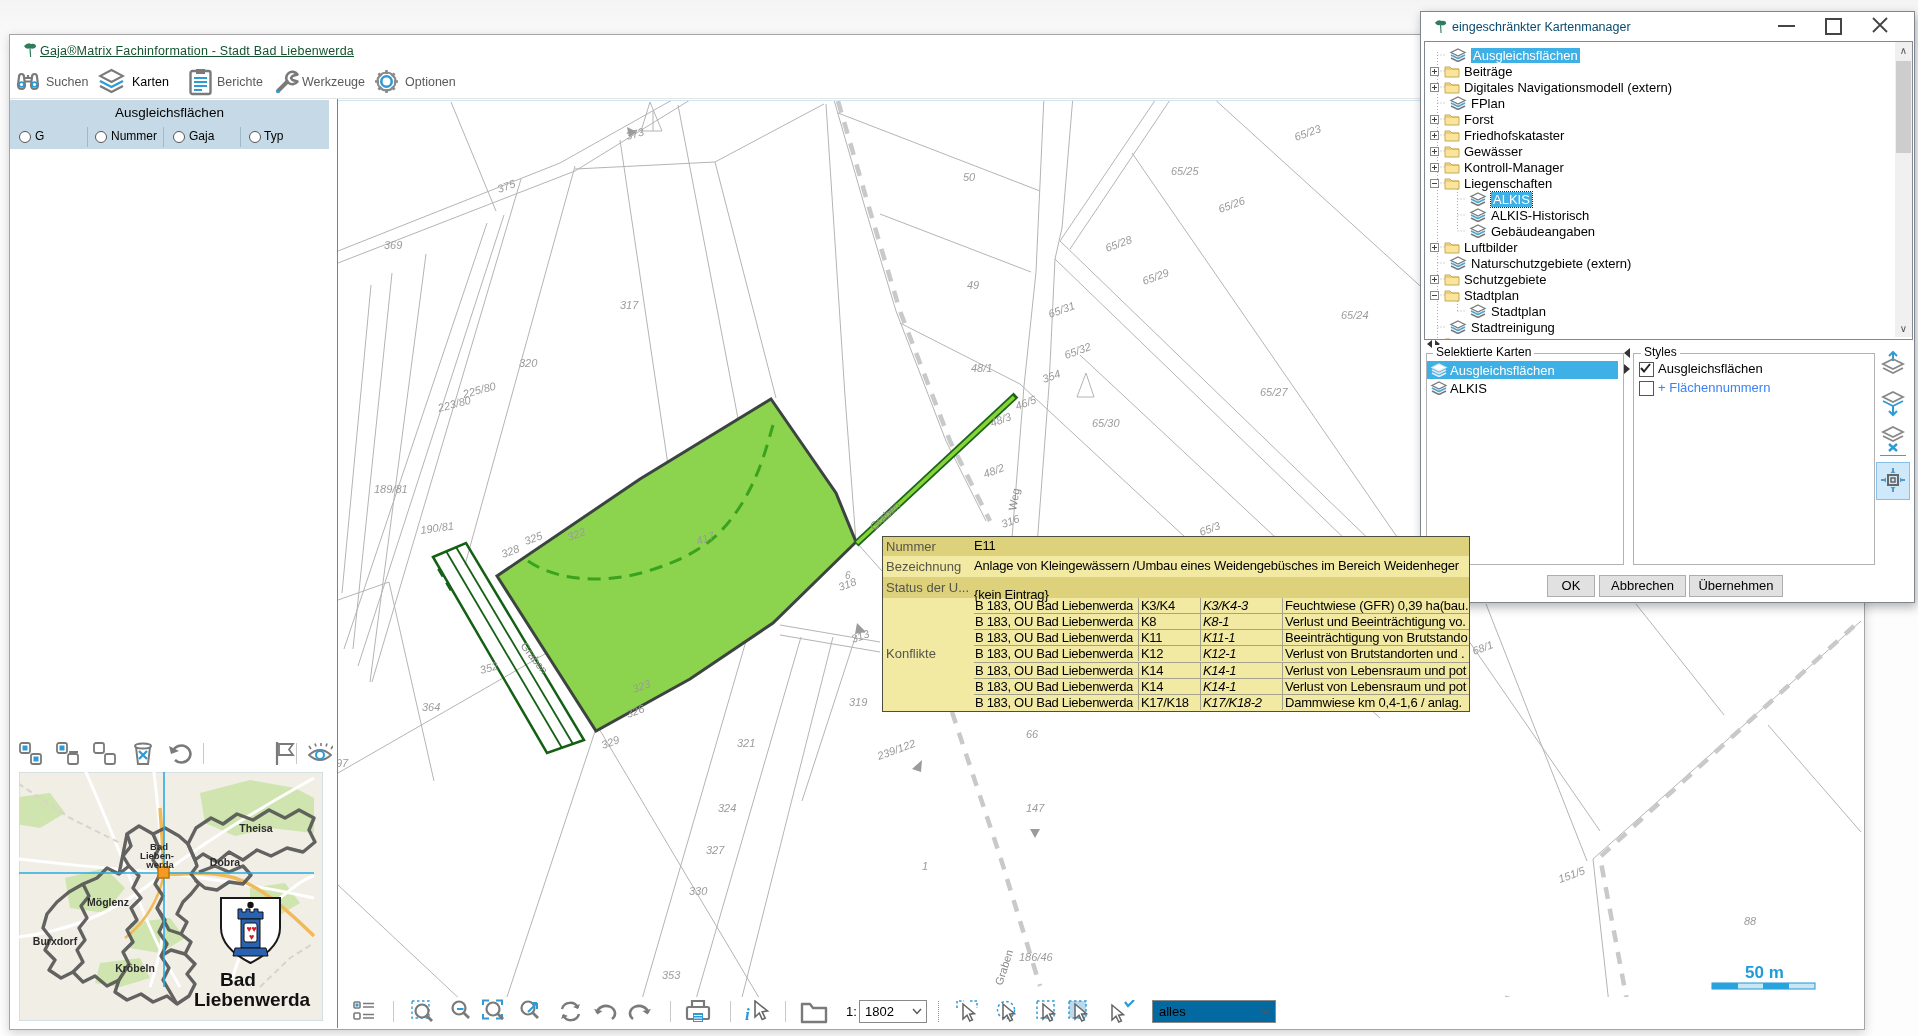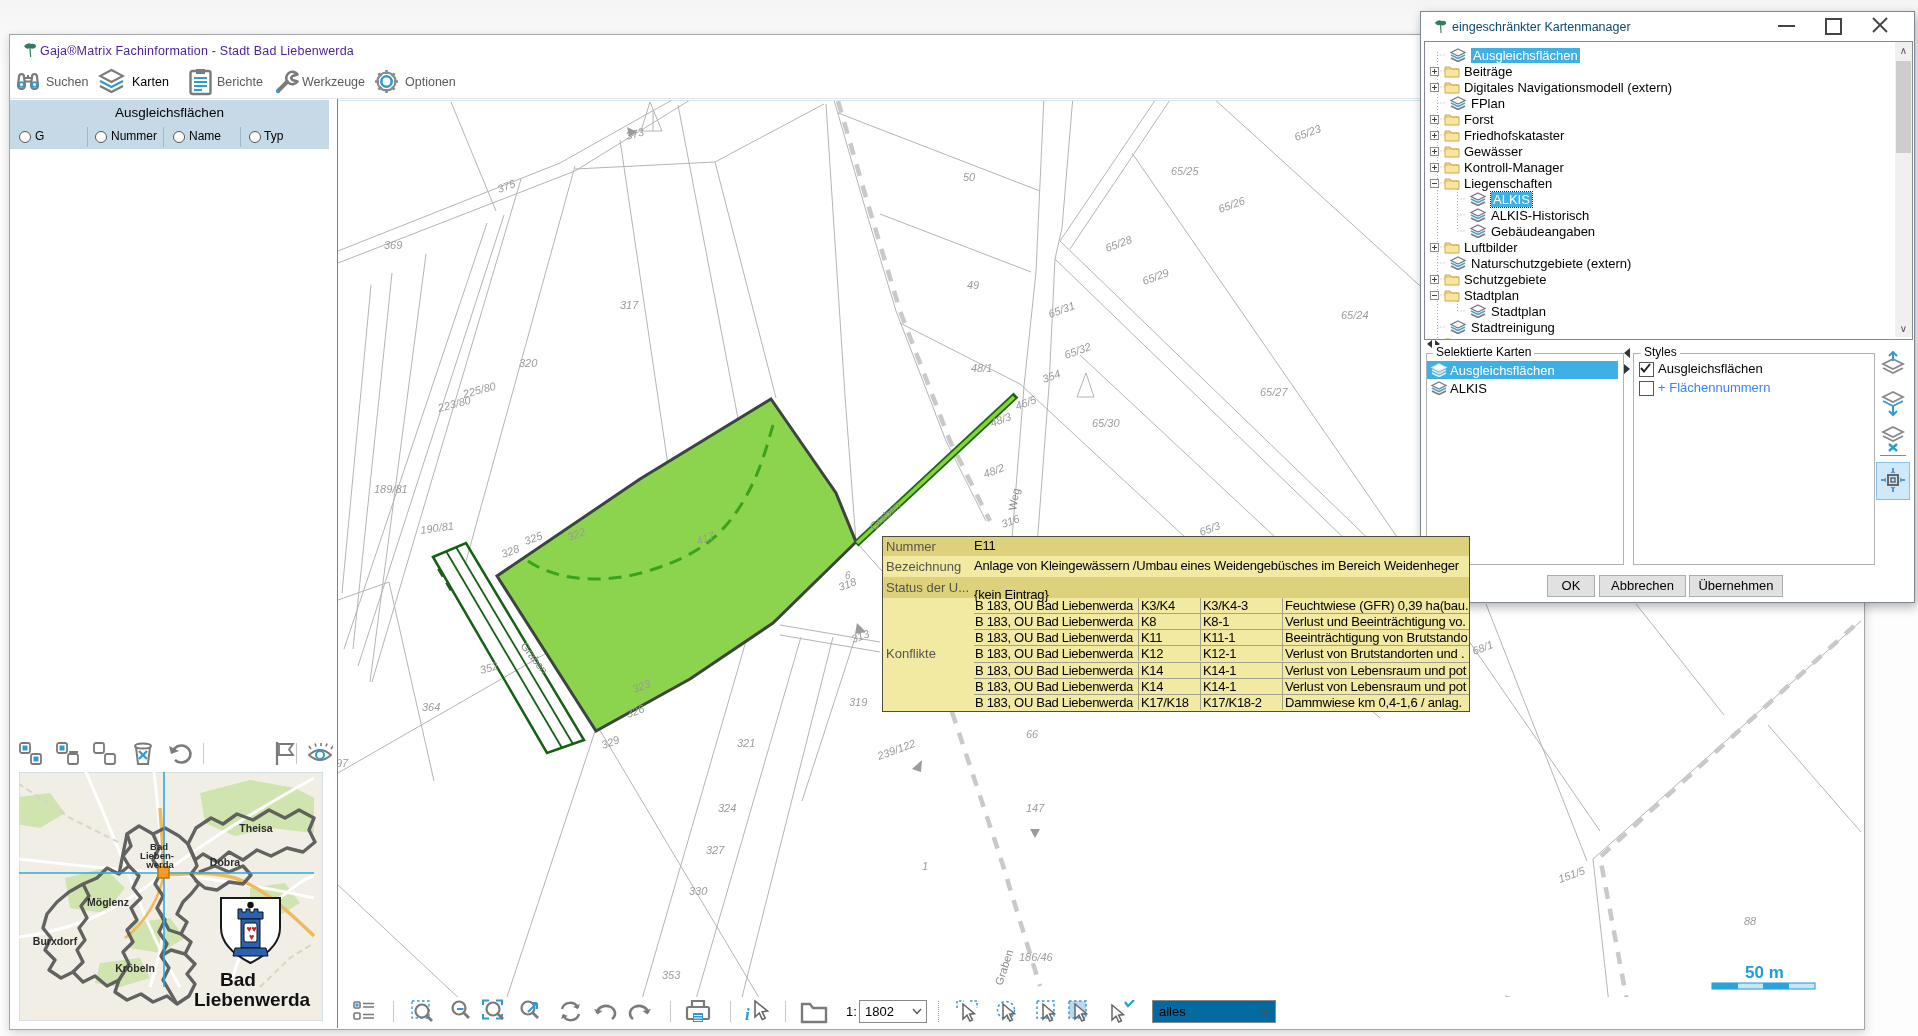--- a/index.html
+++ b/index.html
@@ -1,41 +1,41 @@
 <!DOCTYPE html>
 <html><head>
 <meta charset="utf-8">
 <style>
 html,body{margin:0;padding:0;}
 body{width:1918px;height:1036px;overflow:hidden;background:#fcfcfc;font-family:"Liberation Sans",sans-serif;}
 #page{position:relative;width:1918px;height:1036px;background:linear-gradient(#f4f4f4,#fdfdfd 60px);}
 .abs{position:absolute;}
 #mainwin{position:absolute;left:9px;top:34px;width:1854px;height:994px;background:#fff;border:1px solid #a5a5a5;box-shadow:0 3px 10px rgba(0,0,0,0.18);}
 #titlebar{position:absolute;left:0;top:0;width:100%;height:30px;background:#fff;}
-#titletext{position:absolute;left:30px;top:9px;font-size:12.5px;color:#4c1d95;letter-spacing:0.2px;}
+#titletext{position:absolute;left:30px;top:9px;font-size:12.5px;color:#14532d;letter-spacing:0.2px;text-decoration:underline;}
 #maintoolbar{position:absolute;left:0;top:30px;width:100%;height:33px;background:#fff;border-bottom:1px solid #e4e4e4;}
 .tbitem{position:absolute;top:0;height:33px;display:flex;align-items:center;font-size:12.5px;color:#5a5a5a;}
 #lpanel-h1{position:absolute;left:0px;top:65px;width:319px;height:25px;background:#c5d9e6;font-size:13.5px;color:#000;text-align:center;line-height:25px;}
 #lpanel-h2{position:absolute;left:0px;top:90px;width:319px;height:24px;background:#c5d9e6;font-size:12px;color:#000;}
 .colsep{position:absolute;top:2px;height:20px;width:1px;background:#9fb9c9;}
 .radio{position:absolute;top:6px;width:10px;height:10px;border:1px solid #555;border-radius:50%;background:#fff;}
 .coltext{position:absolute;top:4px;}
 #panelsep{position:absolute;left:327px;top:64px;width:1px;height:929px;background:#808080;}
 #mapwrap{position:absolute;left:328px;top:65px;width:1526px;height:896px;background:#fff;border-top:1px solid #cfe6f3;border-bottom:1px solid #cfe6f3;}
 #bottombar{position:absolute;left:328px;top:962px;width:1526px;height:30px;background:#fff;}
 #tooltip{position:absolute;left:882px;top:536px;width:586px;height:174px;background:#f2eaa2;border:1px solid #4d4d42;font-size:13px;z-index:10;}
 #dialog{position:absolute;left:1420px;top:11px;width:493px;height:590px;background:#fff;border:1px solid #7e8690;box-shadow:2px 4px 10px rgba(0,0,0,0.3);}
 #minimap{position:absolute;left:0px;top:703px;width:327px;height:290px;background:#fff;}
 .ttl{color:#55554a;white-space:nowrap;}
 .ttv{color:#000;white-space:nowrap;overflow:hidden;max-width:495px;letter-spacing:-0.2px;}
 .ctr{height:15.15px;border-bottom:1px solid #a2a28d;white-space:nowrap;overflow:hidden;letter-spacing:-0.3px;}
 .ctr span{display:inline-block;vertical-align:top;overflow:hidden;white-space:nowrap;height:15px;}
 .c1{width:163px;border-right:1px solid #a2a28d;padding-left:1px;}
 .c2{width:59px;border-right:1px solid #a2a28d;padding-left:2px;}
-.c3{width:79px;border-right:1px solid #a2a28d;padding-left:2px;}
+.c3{width:79px;border-right:1px solid #a2a28d;padding-left:2px;font-style:italic;}
 .c4{width:188px;padding-left:2px;letter-spacing:-0.2px;}
 #treebox{position:absolute;left:3px;top:29px;width:487px;height:297px;border:1px solid #828790;overflow:hidden;background:#fff;}
 .trow{position:absolute;left:5px;height:16px;font-size:13px;color:#000;display:flex;align-items:center;white-space:nowrap;}
 .trow svg{flex:0 0 auto;}
 .tt{margin-left:4px;}
 .sel-full{margin-left:4px;background:#3fb0e6;color:#fff;padding:0 2px;}
 .sel-focus{margin-left:4px;background:#3fb0e6;color:#fff;padding:0 2px;outline:1px dotted #222;}
 #vscroll{position:absolute;right:0;top:0;width:17px;height:295px;background:#f0f0f0;}
 .gbox{position:absolute;border:1px solid #b2b2b2;background:#fff;}
 .glabel{position:absolute;font-size:12px;color:#000;background:#fff;padding:0 3px;}
@@ -96,21 +96,21 @@
     </div>
     <div id="lpanel-h1">Ausgleichsflächen</div>
     <div id="lpanel-h2">
       <span class="radio" style="left:9px"></span>
         <span class="coltext" style="left:25px">G</span>
       <span class="colsep" style="left:77px"></span>
       <span class="radio" style="left:85px"></span>
         <span class="coltext" style="left:101px">Nummer</span>
       <span class="colsep" style="left:153px"></span>
       <span class="radio" style="left:163px"></span>
-        <span class="coltext" style="left:179px">Name</span>
+        <span class="coltext" style="left:179px">Gaja</span>
       <span class="colsep" style="left:230px"></span>
       <span class="radio" style="left:239px"></span>
         <span class="coltext" style="left:254px">Typ</span>
     </div>
     <div id="panelsep"></div>
     <div id="mapwrap">
       <svg width="1526" height="896" viewBox="338 100 1526 896" font-family="Liberation Sans,sans-serif">
         <g fill="none" stroke="#b4b4b4" stroke-width="1">
           <path d="M338,250 L560,162 L672,99"></path>
           <path d="M338,262 L575,170 L690,99"></path>

